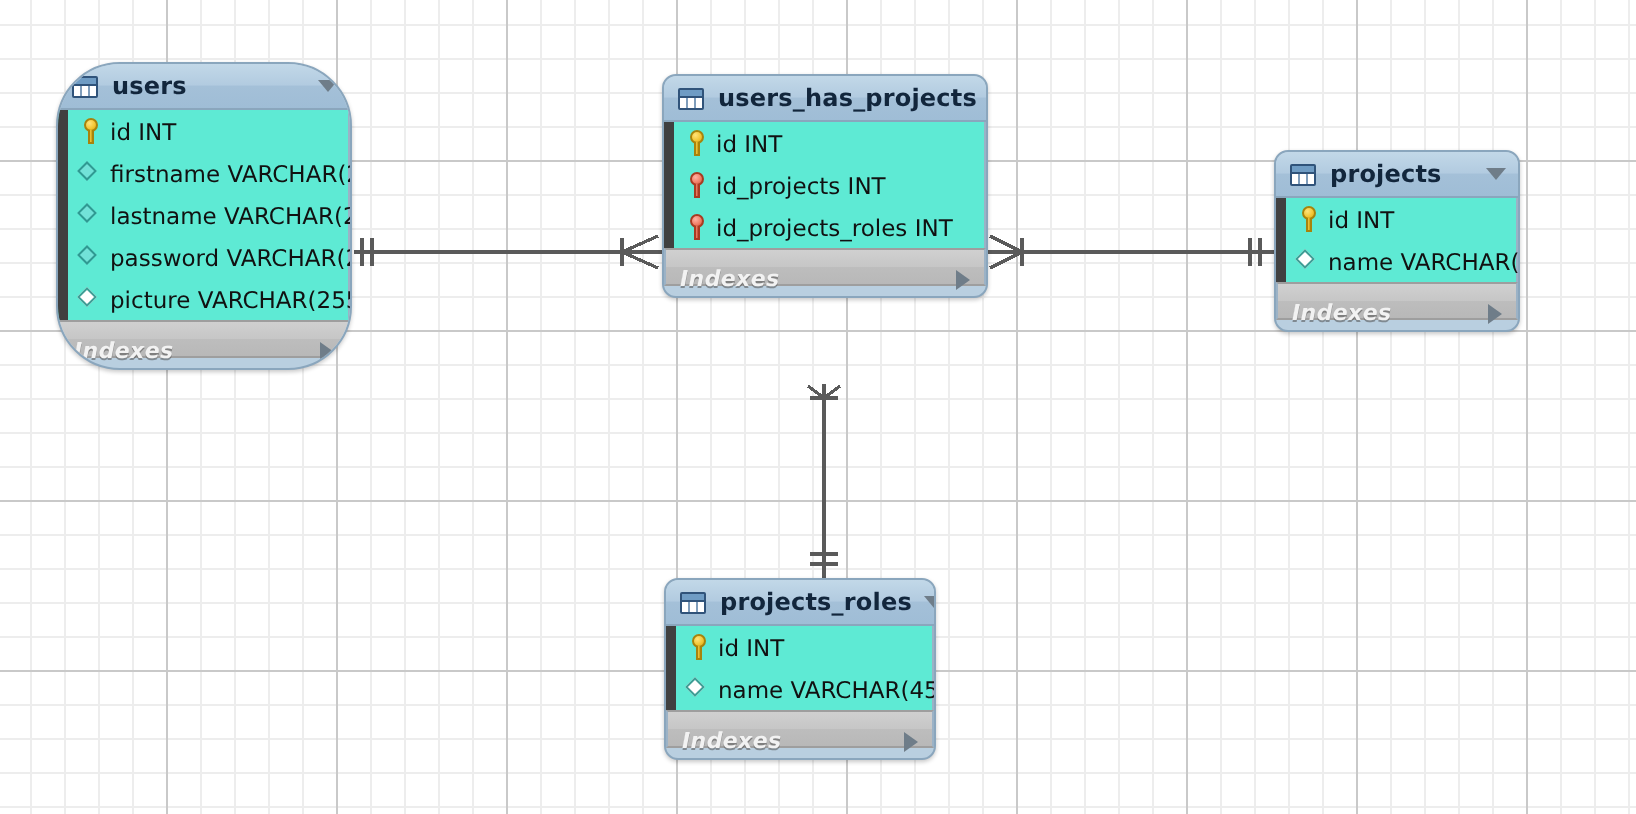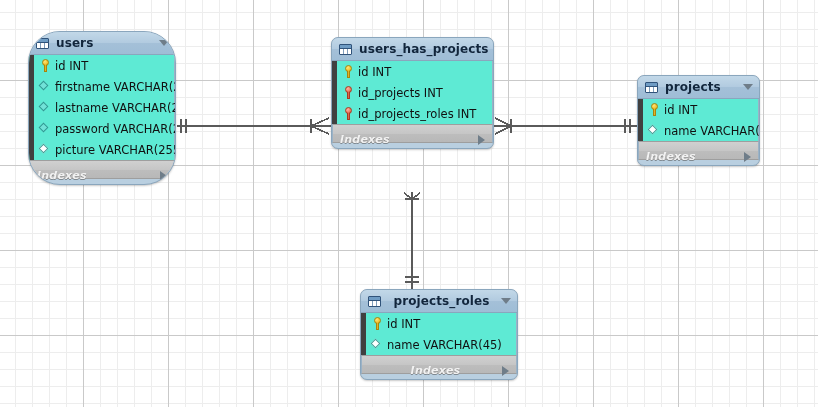--- a/index.html
+++ b/index.html
@@ -333,21 +333,21 @@
         <span class="ico ico-diamond ico-diamond-hollow"></span>
         <span class="field-label">name VARCHAR(45)</span>
       </div>
     </div>
     <div class="tbl-indexes">
       <span class="idx-label">Indexes</span>
       <span class="chevron-right"></span>
     </div>
   </div>
 
-  <div class="table-box" style="left:360px; top:289px; width:158px;text-align:center;">
+  <div class="table-box" style="left:332px; top:289px; width:136px;">
     <div class="tbl-header">
       <span class="tbl-icon"></span>
       <span class="tbl-title">projects_roles</span>
       <span class="chevron-down"></span>
     </div>
     <div class="tbl-fields">
       <div class="field-row">
         <span class="ico ico-key"></span>
         <span class="field-label">id INT</span>
       </div>

